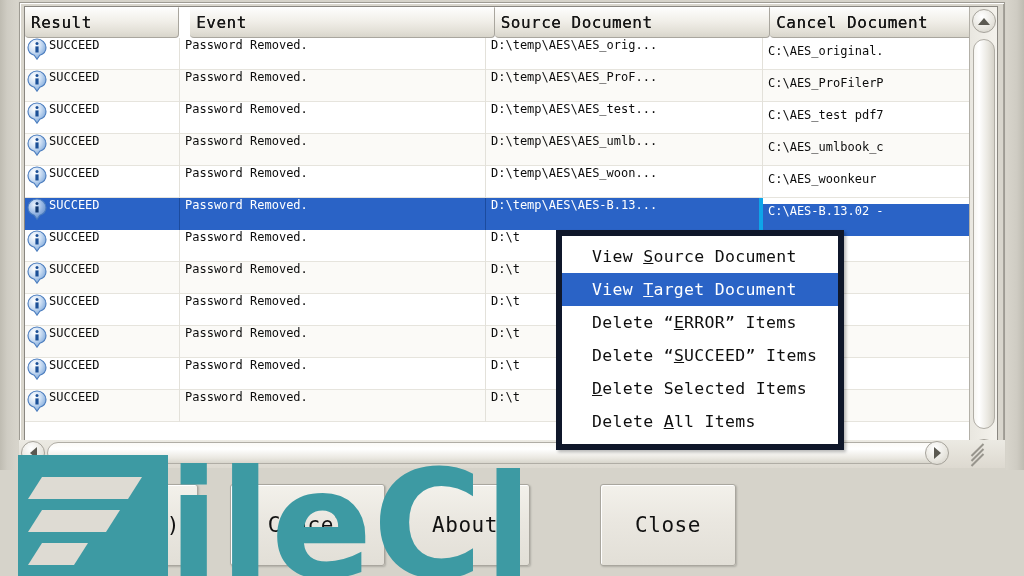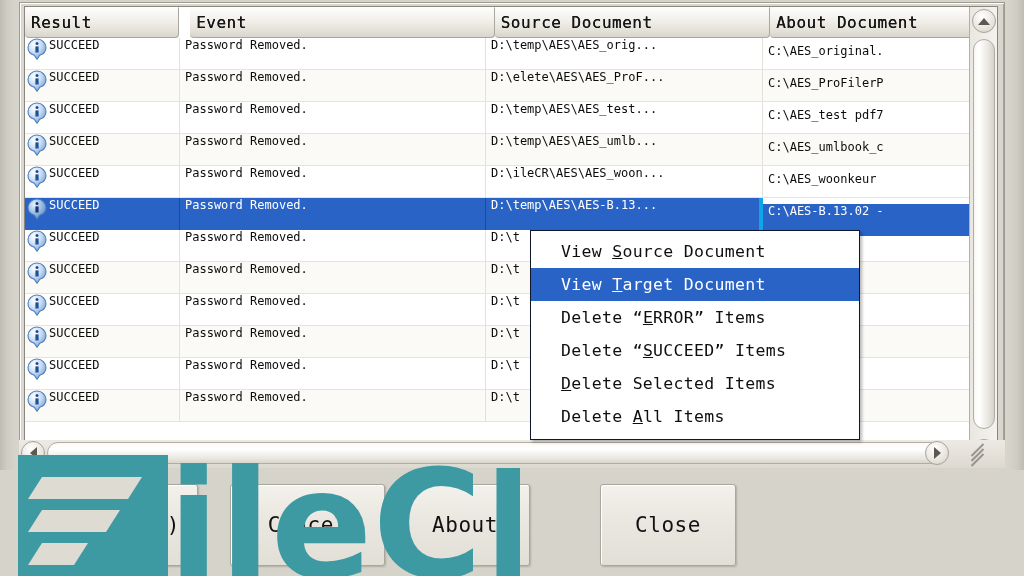--- a/index.html
+++ b/index.html
@@ -113,22 +113,22 @@
     border:1px solid #b0ada5;box-sizing:border-box;
   }
   .grip{position:absolute;right:6px;top:5px;width:20px;height:18px;}
   .grip i{display:block;position:absolute;width:17px;height:2px;background:#98958d;transform:rotate(-45deg);}
   .grip i:nth-child(1){top:4px;left:2px;}
   .grip i:nth-child(2){top:9px;left:2px;}
   .grip i:nth-child(3){top:14px;left:2px;}
 
   
   .ctxmenu{
-    position:absolute;left:530px;top:230px;width:330px;
-    background:#ffffff;border:1px solid #0f172a;
+    position:absolute;left:556px;top:230px;width:288px;
+    background:#ffffff;border:6px solid #0f172a;
     box-shadow:2px 2px 3px rgba(0,0,0,.28);
     box-sizing:border-box;padding:4px 0 6px 0;
   }
   .ctxitem{
     height:33px;display:flex;align-items:center;padding-left:30px;
     font-size:16.5px;color:#0e0e0e;letter-spacing:.3px;white-space:nowrap;
   }
   .ctxitem.hl{background:#2a63c6;color:#ffffff;}
   .ctxitem u{text-decoration:underline;}
 
@@ -167,21 +167,21 @@
         <div class="hcell c0">
             <span>Result</span>
           </div>
         <div class="hcell c1">
             <span>Event</span>
           </div>
         <div class="hcell c2">
             <span>Source Document</span>
           </div>
         <div class="hcell c3">
-            <span>About Document</span>
+            <span>Cancel Document</span>
           </div>
       </div>
 
       <div class="rows" id="rows">
           <div class="row">
             <div class="cell c0">
               <span class="infoicon">
                 <svg width="20" height="22" viewBox="0 0 20 22">
   <defs>
                     <radialGradient id="ig" cx="35%" cy="28%" r="80%">
@@ -222,21 +222,21 @@
   <circle cx="10" cy="5.6" r="1.5" fill="#1b4f96"></circle>
   <path d="M8.4 8.4 h3.2 v6.1 h-3.2 z" fill="#1b4f96"></path>
 </svg>
               </span>
               <span>SUCCEED</span>
             </div>
             <div class="cell c1">
               <span>Password Removed.</span>
             </div>
             <div class="cell c2">
-              <span>D:\elete\AES\AES_ProF...</span>
+              <span>D:\temp\AES\AES_ProF...</span>
             </div>
             <div class="cell c3">
               <span>C:\AES_ProFilerP</span>
             </div>
           </div>
           <div class="row">
             <div class="cell c0">
               <span class="infoicon">
                 <svg width="20" height="22" viewBox="0 0 20 22">
   <defs>
@@ -306,21 +306,21 @@
   <circle cx="10" cy="5.6" r="1.5" fill="#1b4f96"></circle>
   <path d="M8.4 8.4 h3.2 v6.1 h-3.2 z" fill="#1b4f96"></path>
 </svg>
               </span>
               <span>SUCCEED</span>
             </div>
             <div class="cell c1">
               <span>Password Removed.</span>
             </div>
             <div class="cell c2">
-              <span>D:\ileCR\AES\AES_woon...</span>
+              <span>D:\temp\AES\AES_woon...</span>
             </div>
             <div class="cell c3">
               <span>C:\AES_woonkeur</span>
             </div>
           </div>
           <div class="row sel">
             <div class="cell c0">
               <span class="infoicon">
                 <svg width="20" height="22" viewBox="0 0 20 22">
   <defs>

